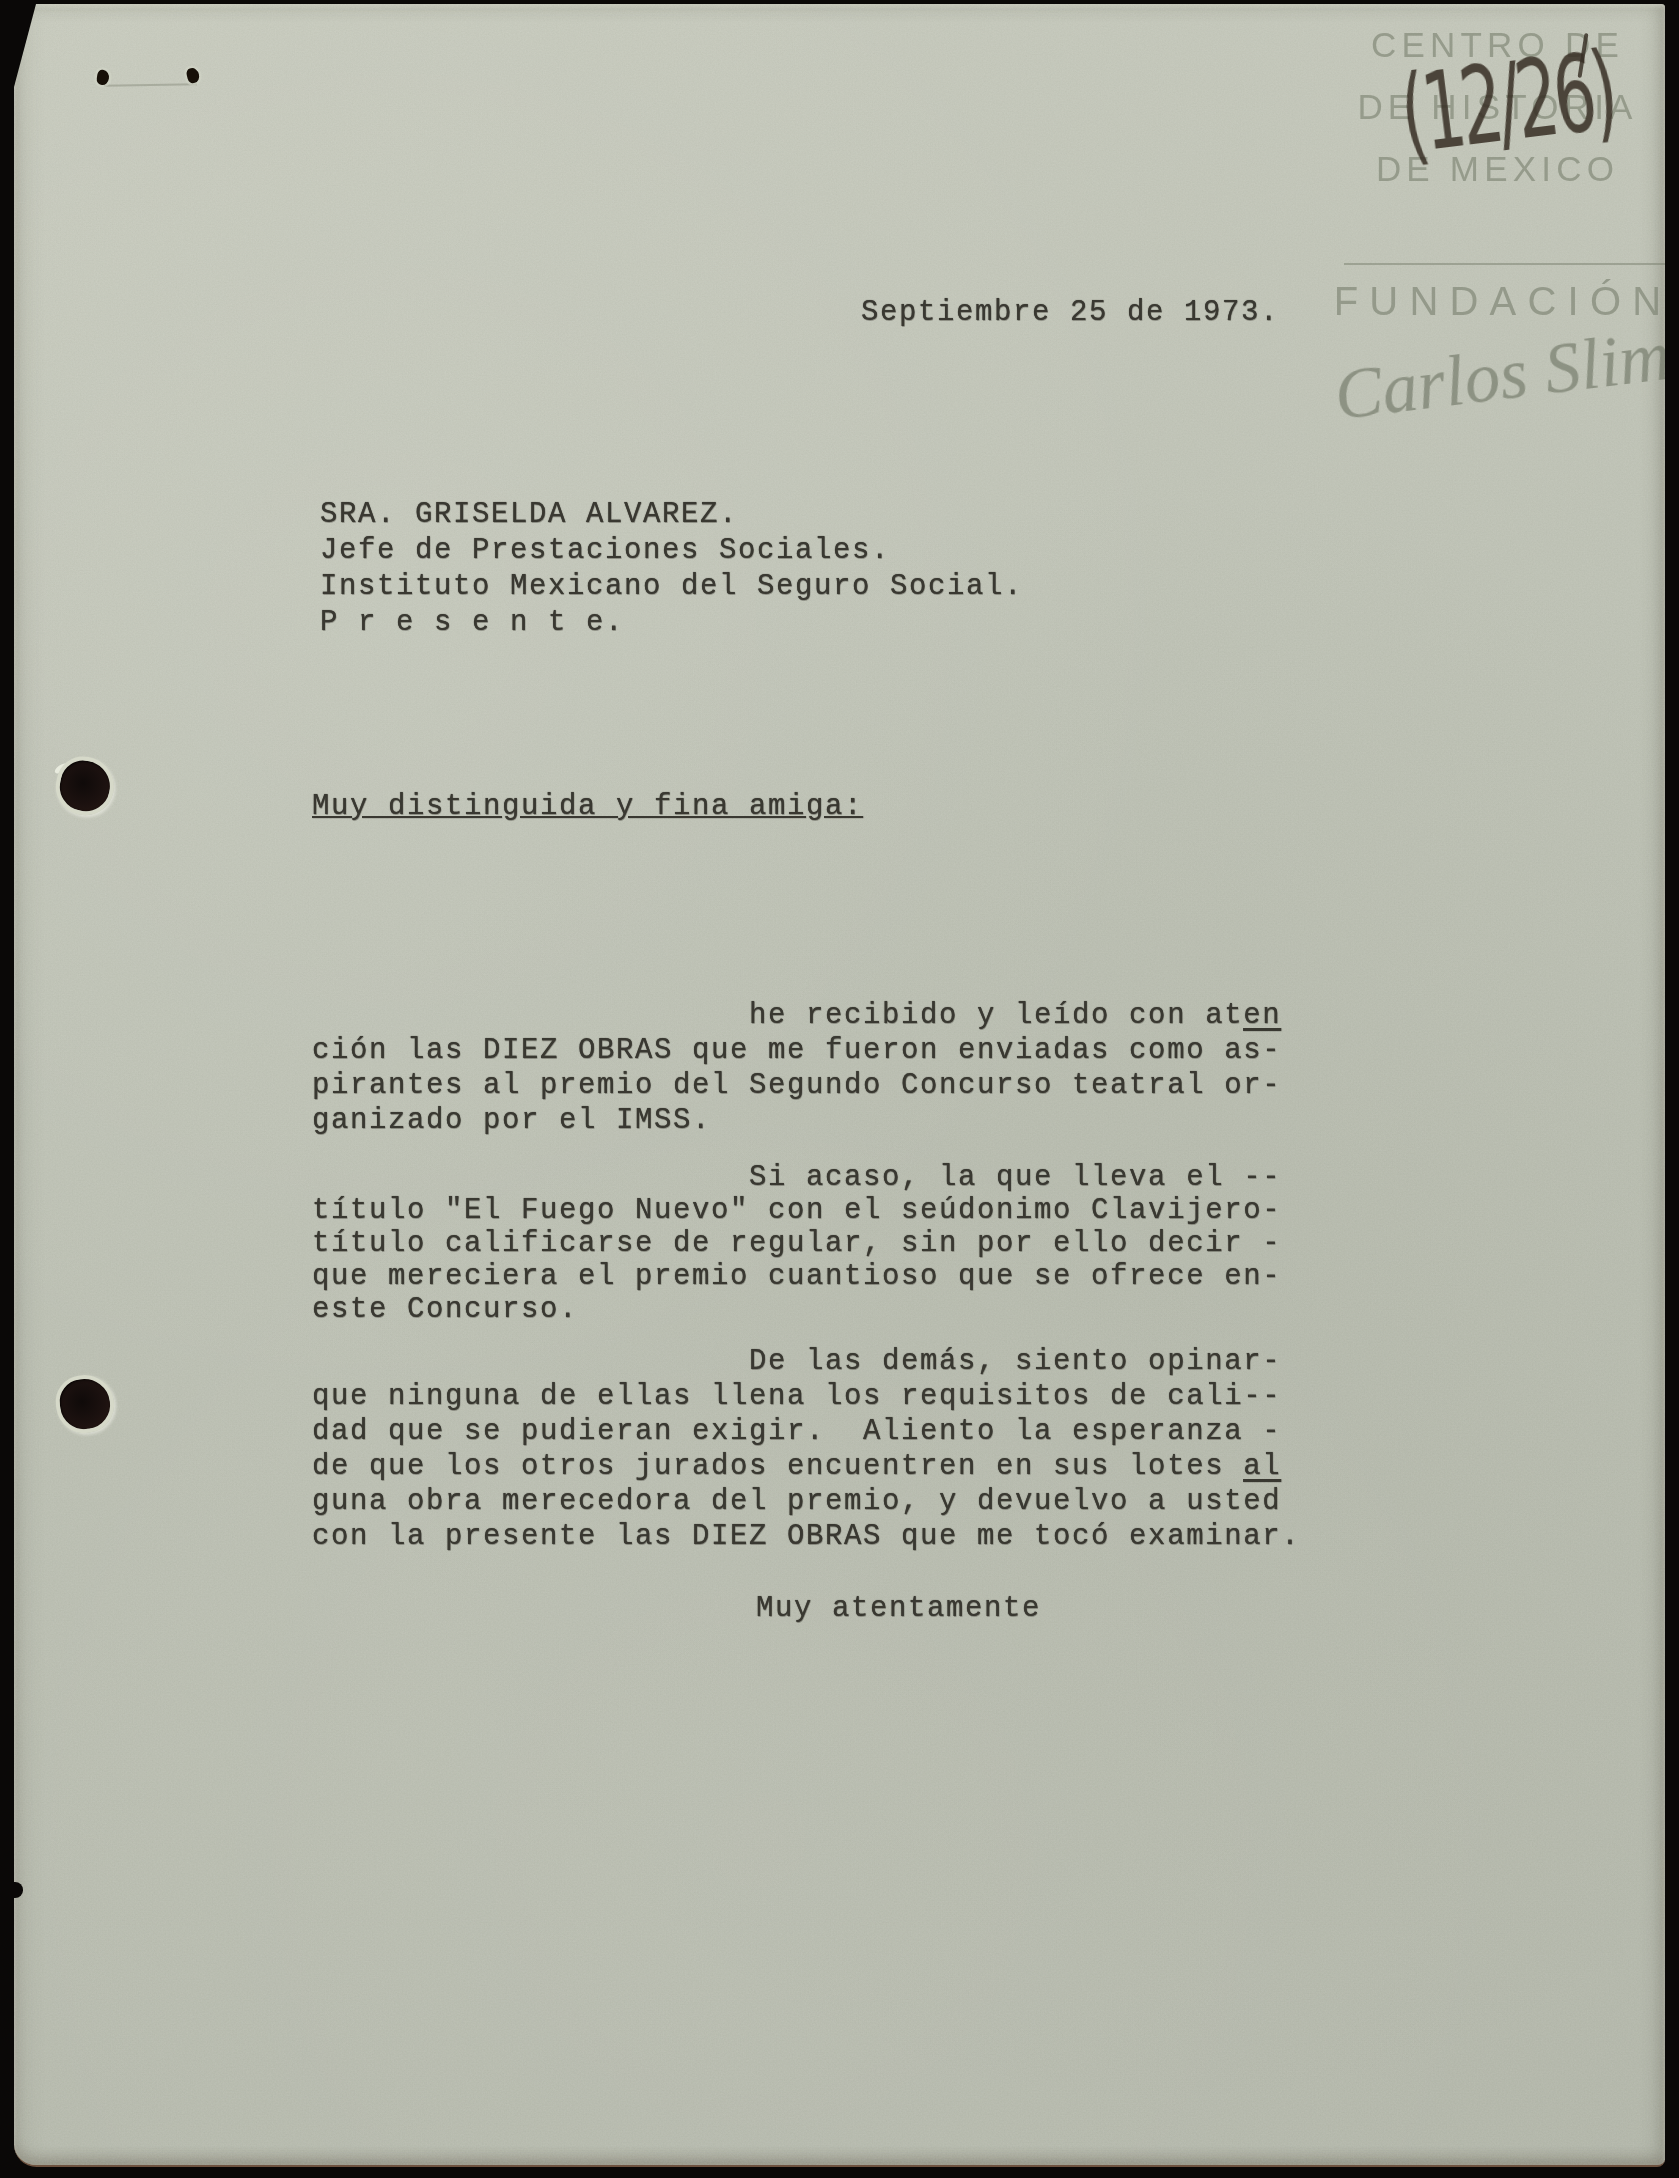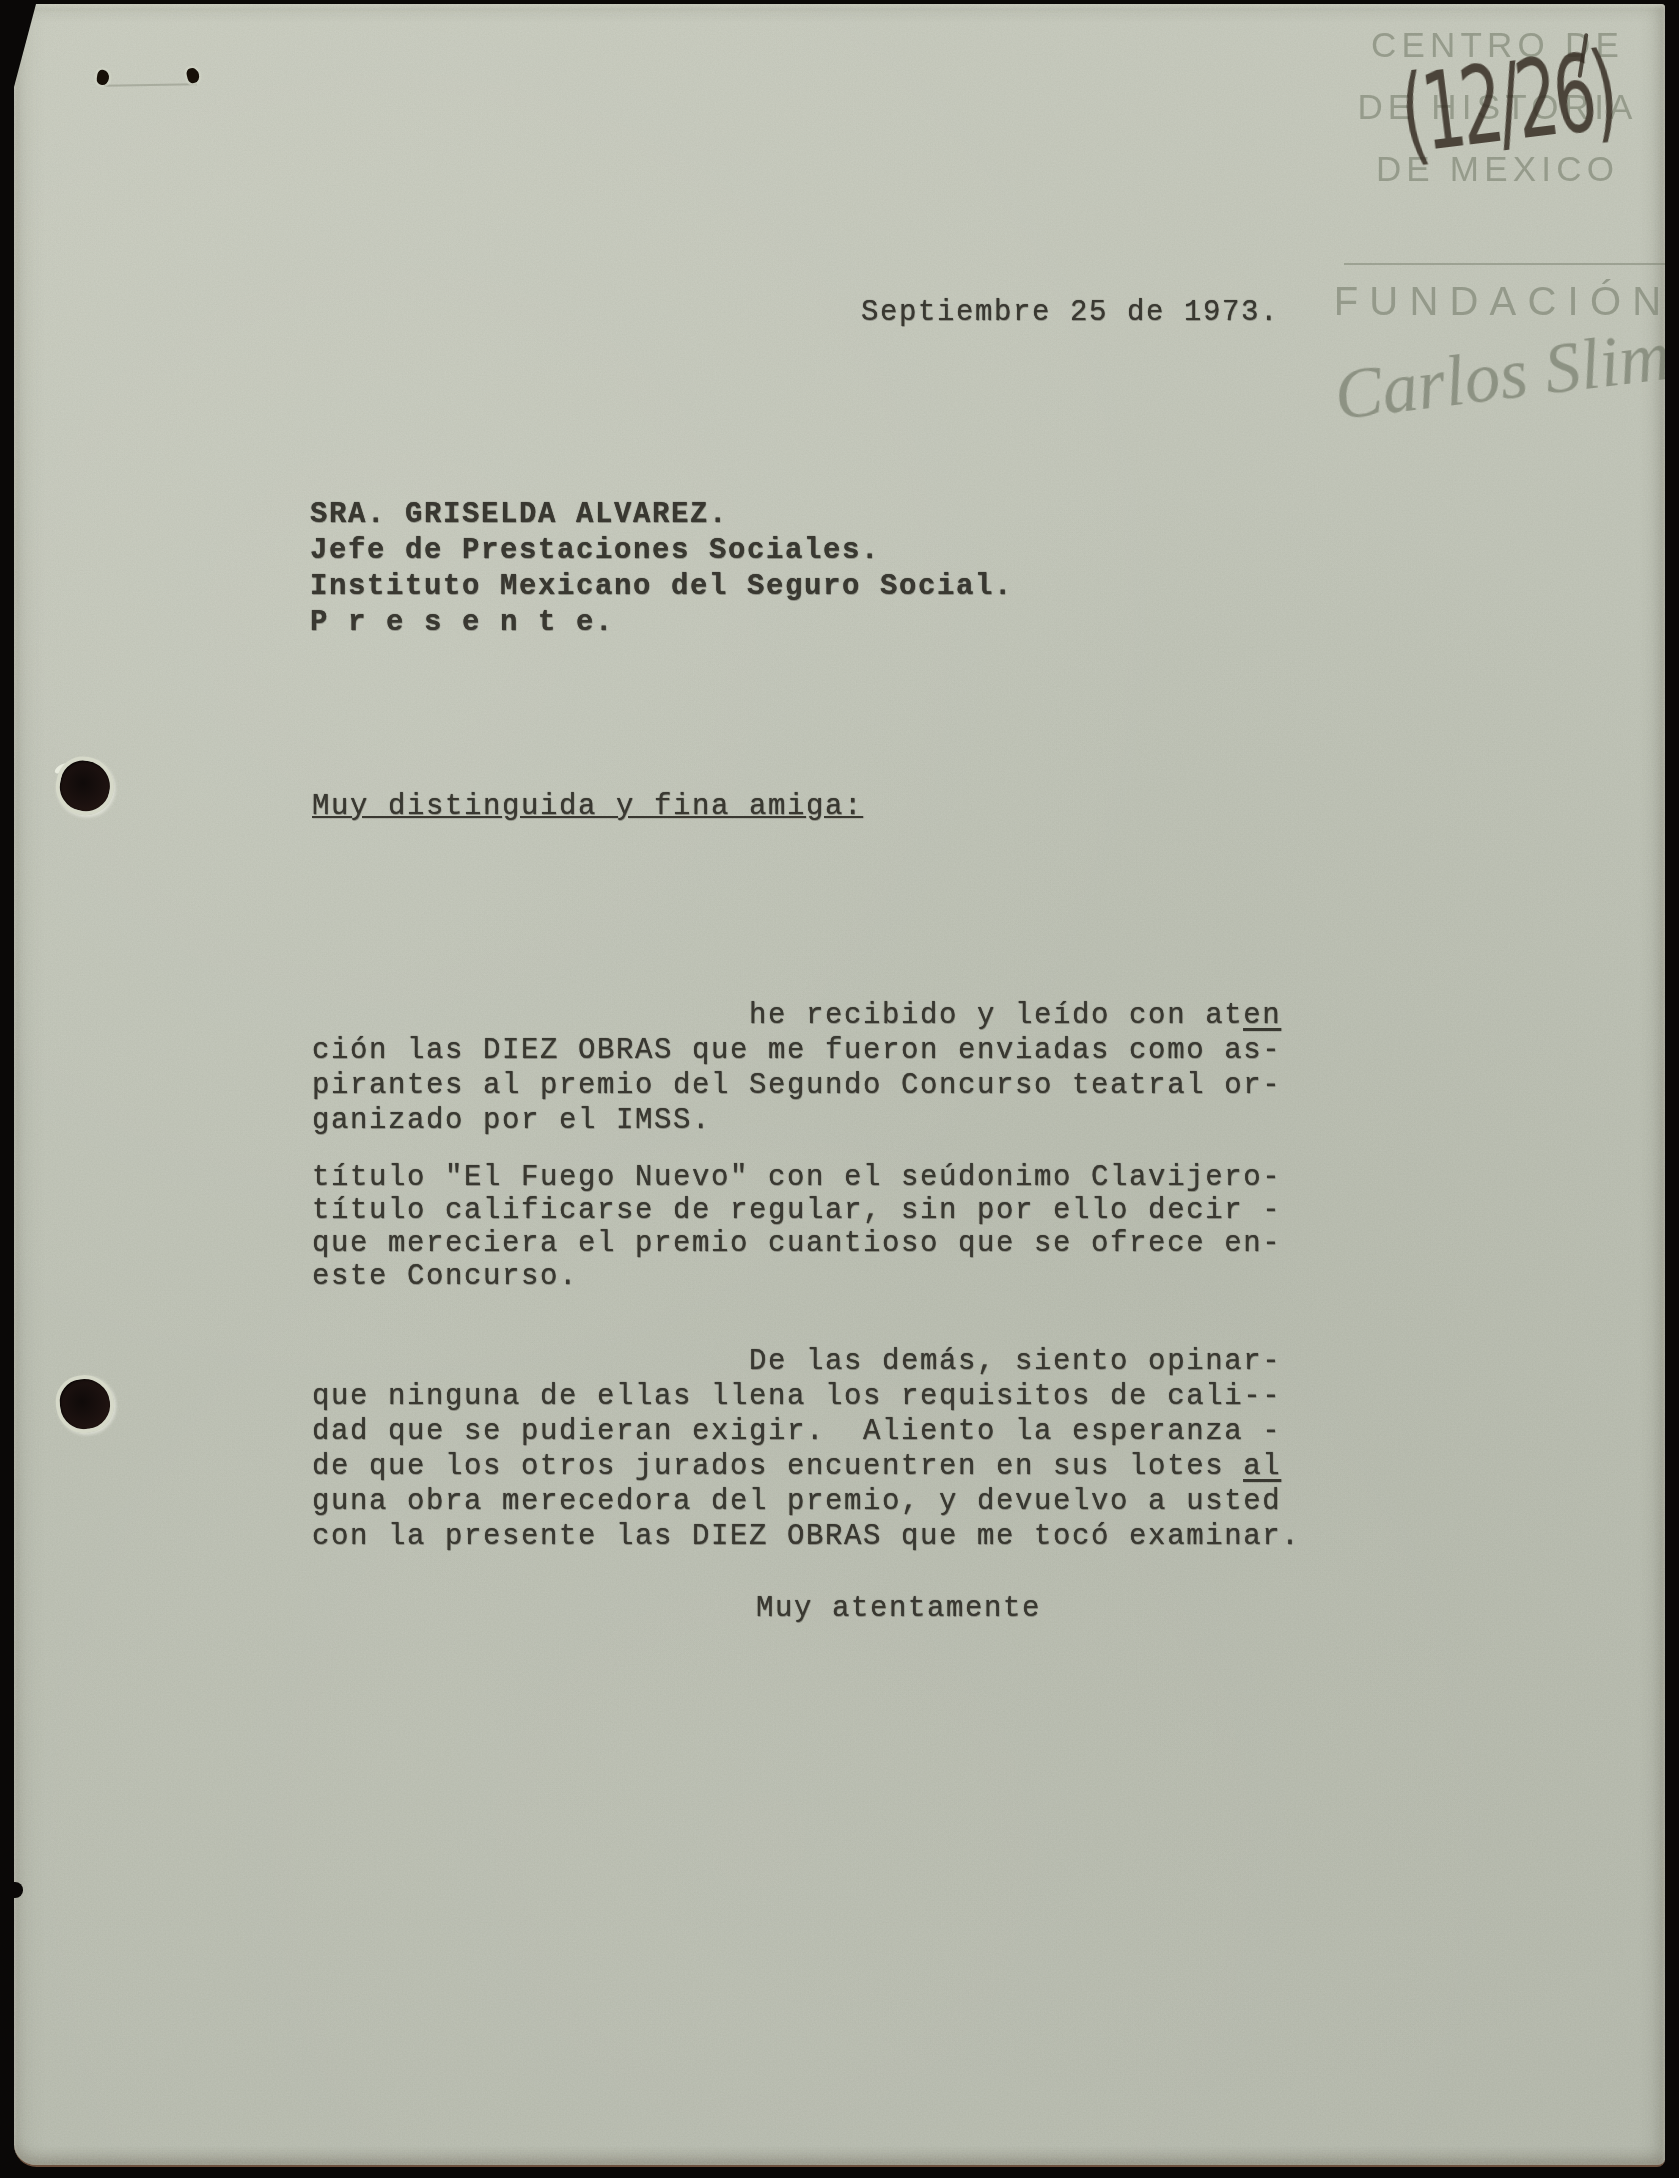--- a/index.html
+++ b/index.html
@@ -134,21 +134,21 @@
     position: absolute;
     font-family: "Liberation Mono", "DejaVu Sans Mono", monospace;
     font-size: 29px;
     letter-spacing: 1.6px;
     line-height: 33px;
     color: #393831;
     white-space: pre;
     text-shadow: 0 0 1px rgba(52,50,44,0.85), 0.5px 0.5px 0 rgba(52,50,44,0.30);
   }
   .date-line   { left: 847px; top: 292px; }
-  .recipients  { left: 296px; top: 493px; line-height: 36px; font-weight: bold; }
+  .recipients  { left: 306px; top: 493px; line-height: 36px; }
   .salutation  { left: 298px; top: 786px; text-decoration: underline; }
   .para-1      { left: 298px; top: 994px; line-height: 35px; }
   .para-2      { left: 298px; top: 1157px; line-height: 33px; }
   .para-3      { left: 298px; top: 1340px; line-height: 35px; }
   .closing     { left: 742px; top: 1588px; }
   .u { text-decoration: underline; text-decoration-thickness: 2.6px; text-underline-offset: 5.2px; }
 </style>
 </head>
 <body>
 
@@ -183,20 +183,20 @@
   <div class="staple-hole staple-left"></div>
   <div class="staple-hole staple-right"></div>
   <div class="punch-tear"></div>
   <div class="punch-hole hole-top"></div>
   <div class="punch-hole hole-bottom"></div>
 
   <div class="typewriter date-line">Septiembre 25 de 1973.</div>
   <div class="typewriter recipients"><div>SRA. GRISELDA ALVAREZ.</div><div>Jefe de Prestaciones Sociales.</div><div>Instituto Mexicano del Seguro Social.</div><div>P r e s e n t e.</div></div>
   <div class="typewriter salutation">Muy distinguida y fina amiga:</div>
   <div class="typewriter para-1"><div><span>                       he recibido y leído con at</span><span class="u">en</span></div><div><span>ción las DIEZ OBRAS que me fueron enviadas como as-</span></div><div><span>pirantes al premio del Segundo Concurso teatral or-</span></div><div><span>ganizado por el IMSS.</span></div></div>
-  <div class="typewriter para-2"><div><span>título "El Fuego Nuevo" con el seúdonimo Clavijero-</span></div><div><span>título calificarse de regular, sin por ello decir -</span></div><div><span>que mereciera el premio cuantioso que se ofrece en-</span></div><div><span>este Concurso.</span></div></div>
+  <div class="typewriter para-2"><div><span>                       Si acaso, la que lleva el --</span></div><div><span>título "El Fuego Nuevo" con el seúdonimo Clavijero-</span></div><div><span>título calificarse de regular, sin por ello decir -</span></div><div><span>que mereciera el premio cuantioso que se ofrece en-</span></div><div><span>este Concurso.</span></div></div>
   <div class="typewriter para-3"><div><span>                       De las demás, siento opinar-</span></div><div><span>que ninguna de ellas llena los requisitos de cali--</span></div><div><span>dad que se pudieran exigir.  Aliento la esperanza -</span></div><div><span>de que los otros jurados encuentren en sus lotes </span><span class="u">al</span></div><div><span>guna obra merecedora del premio, y devuelvo a usted</span></div><div><span>con la presente las DIEZ OBRAS que me tocó examinar.</span></div></div>
   <div class="typewriter closing">Muy atentamente</div>
 </div>
 
 <div class="corner-wedge"></div>
 <div class="edge-notch"></div>
 
 
 </body></html>

